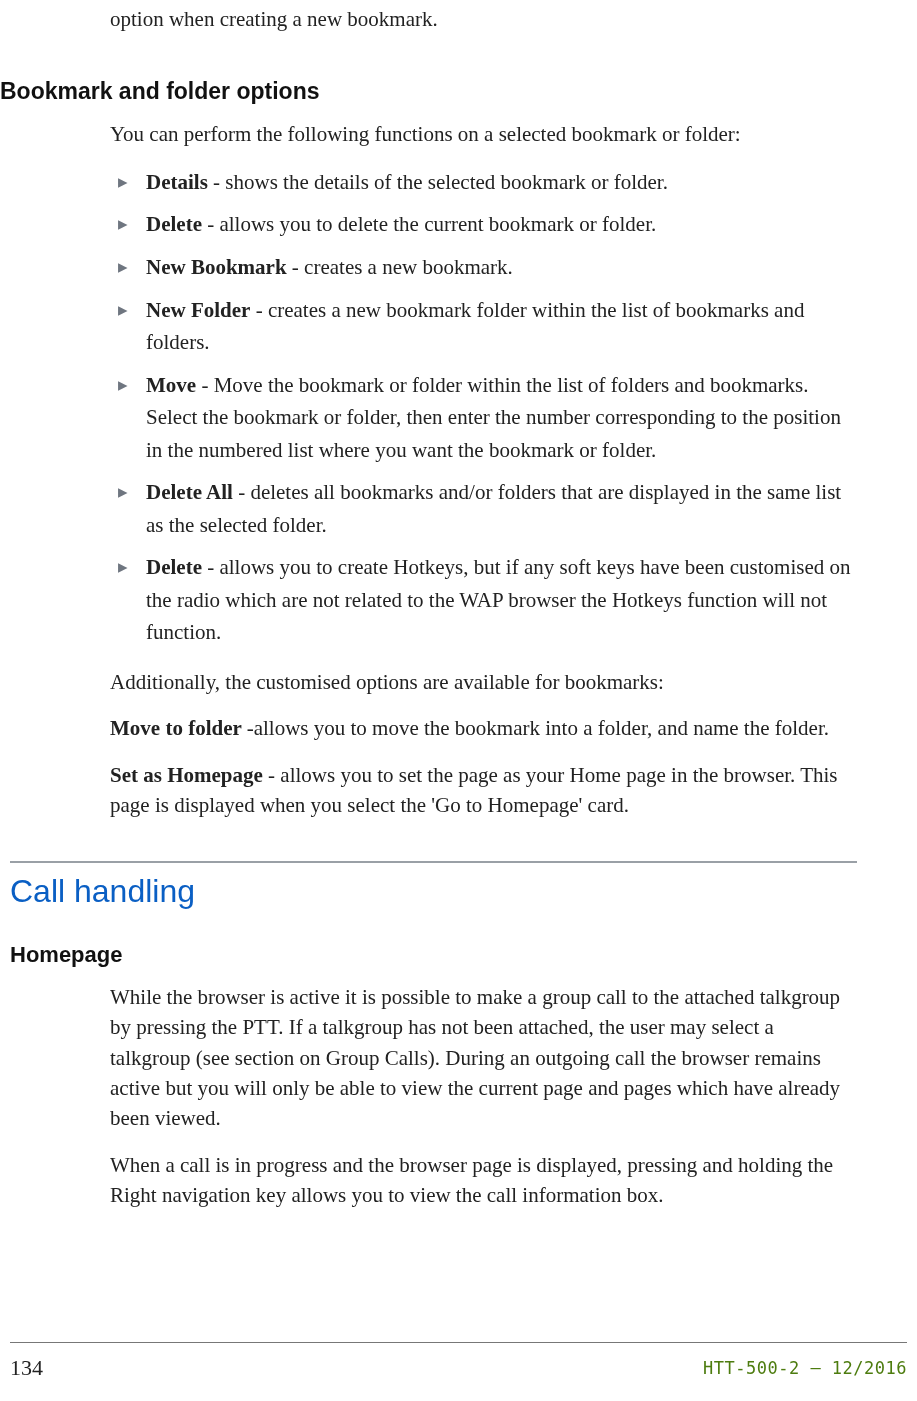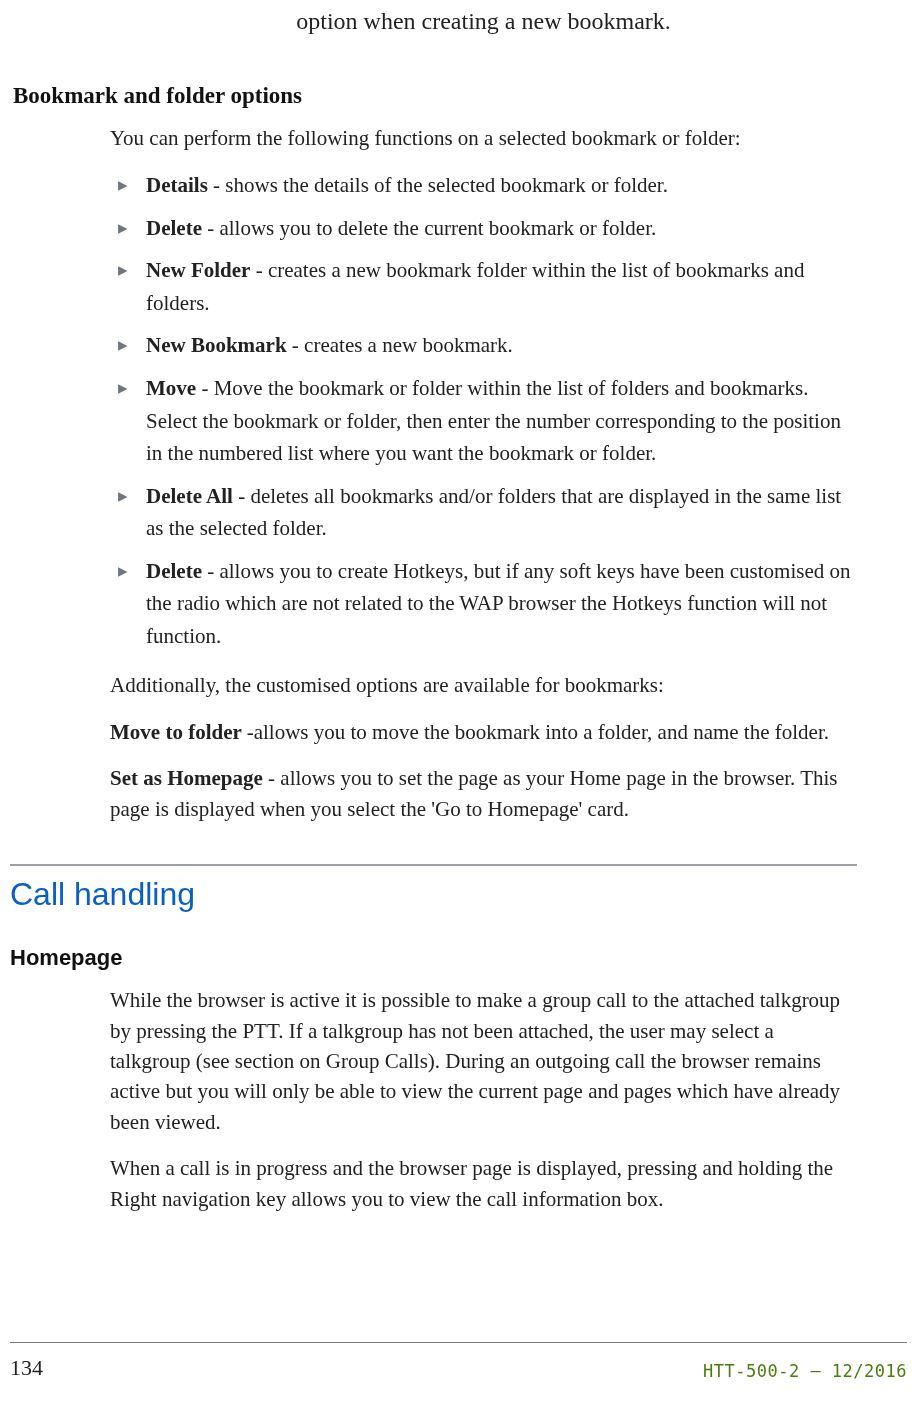--- a/index.html
+++ b/index.html
@@ -1,33 +1,33 @@
 <!DOCTYPE html>
 <html><head>
 <meta charset="utf-8">
 <style>
   * { box-sizing: border-box; margin: 0; padding: 0; }
   html, body { width: 917px; background: #fff; font-family: "Palatino Linotype", "Book Antiqua", Palatino, Georgia, serif; color: #222; }
   .page { width: 917px; min-height: 1401px; padding: 0 60px 0 10px; position: relative; }
   .content { padding-left: 100px; }
-  .top-fragment { font-size: 24px; line-height: 1.45; margin-top: 4px; margin-bottom: 44px; text-align: center; }
-  .h2 { font-family: Liberation Serif, serif; font-weight: 700; font-size: 23px; color: #111; margin-left: -110px; padding-left: 13px; margin-bottom: 14px; }
+  .top-fragment { font-size: 21px; line-height: 1.45; margin-top: 4px; margin-bottom: 44px; }
+  .h2 { font-family: Liberation Sans, sans-serif; font-weight: 700; font-size: 23px; color: #111; margin-left: -110px; padding-left: 0; margin-bottom: 14px; }
   .para { font-size: 21px; line-height: 1.45; margin-bottom: 16px; }
   .bullets { list-style: none; margin: 0 0 18px 0; padding: 0; }
   .bullets li { position: relative; padding-left: 36px; font-size: 21px; line-height: 1.55; margin-bottom: 10px; }
   .bullets li::before { content: "▸"; position: absolute; left: 8px; top: 1px; color: #6f7680; font-size: 19px; }
   .boldrun { font-weight: 700; }
   .rule { border: none; border-top: 2px solid #9aa0a6; margin: 40px 0 10px -110px; width: calc(100% + 110px + 60px - 10px); }
   
   .rule { margin-left: -100px; width: calc(100% + 100px); }
   .h1 { font-family: Verdana, Geneva, sans-serif; font-weight: 400; color: #0a5fc4; font-size: 32px; margin-left: -100px; margin-bottom: 32px; }
   .h3 { font-family: Verdana, Geneva, sans-serif; font-weight: 700; font-size: 22px; color: #111; margin-left: -100px; margin-bottom: 14px; }
   .richline span { display: inline; }
   .footer-sep { position: absolute; bottom: 62px; left: 10px; right: 10px; border-top: 1px solid #777; }
-  .footer { position: absolute; bottom: 24px; left: 10px; right: 10px; display: flex; justify-content: space-between; align-items: flex-end; }
+  .footer { position: absolute; bottom: 24px; left: 10px; right: 10px; display: flex; justify-content: space-between; align-items: center; }
   .page-num { font-size: 22px; font-family: "Palatino Linotype", Georgia, serif; color: #222; }
   .doc-id { font-family: "Consolas", "Menlo", monospace; font-size: 17px; color: #4d7c0f; letter-spacing: 0.5px; }
 </style>
 </head>
 <body>
 
 <div class="page">
   <div class="content">
 
     <p class="top-fragment">option when creating a new bookmark.</p>
@@ -36,24 +36,24 @@
     <p class="para">You can perform the following functions on a selected bookmark or folder:</p>
 
     <ul class="bullets">
       <li class="richline">
         <span class="boldrun">Details</span><span> - shows the details of the selected bookmark or folder.</span>
       </li>
       <li class="richline">
         <span class="boldrun">Delete</span><span> - allows you to delete the current bookmark or folder.</span>
       </li>
       <li class="richline">
-        <span class="boldrun">New Folder</span><span> - creates a new bookmark folder within the list of bookmarks and folders.</span>
+        <span class="boldrun">New Bookmark</span><span> - creates a new bookmark.</span>
       </li>
       <li class="richline">
-        <span class="boldrun">New Bookmark</span><span> - creates a new bookmark.</span>
+        <span class="boldrun">New Folder</span><span> - creates a new bookmark folder within the list of bookmarks and folders.</span>
       </li>
       <li class="richline">
         <span class="boldrun">Move</span><span> - Move the bookmark or folder within the list of folders and bookmarks. Select the bookmark or folder, then enter the number corresponding to the position in the numbered list where you want the bookmark or folder.</span>
       </li>
       <li class="richline">
         <span class="boldrun">Delete All</span><span> - deletes all bookmarks and/or folders that are displayed in the same list as the selected folder.</span>
       </li>
       <li class="richline">
         <span class="boldrun">Delete</span><span> - allows you to create Hotkeys, but if any soft keys have been customised on the radio which are not related to the WAP browser the Hotkeys function will not function.</span>
       </li>

